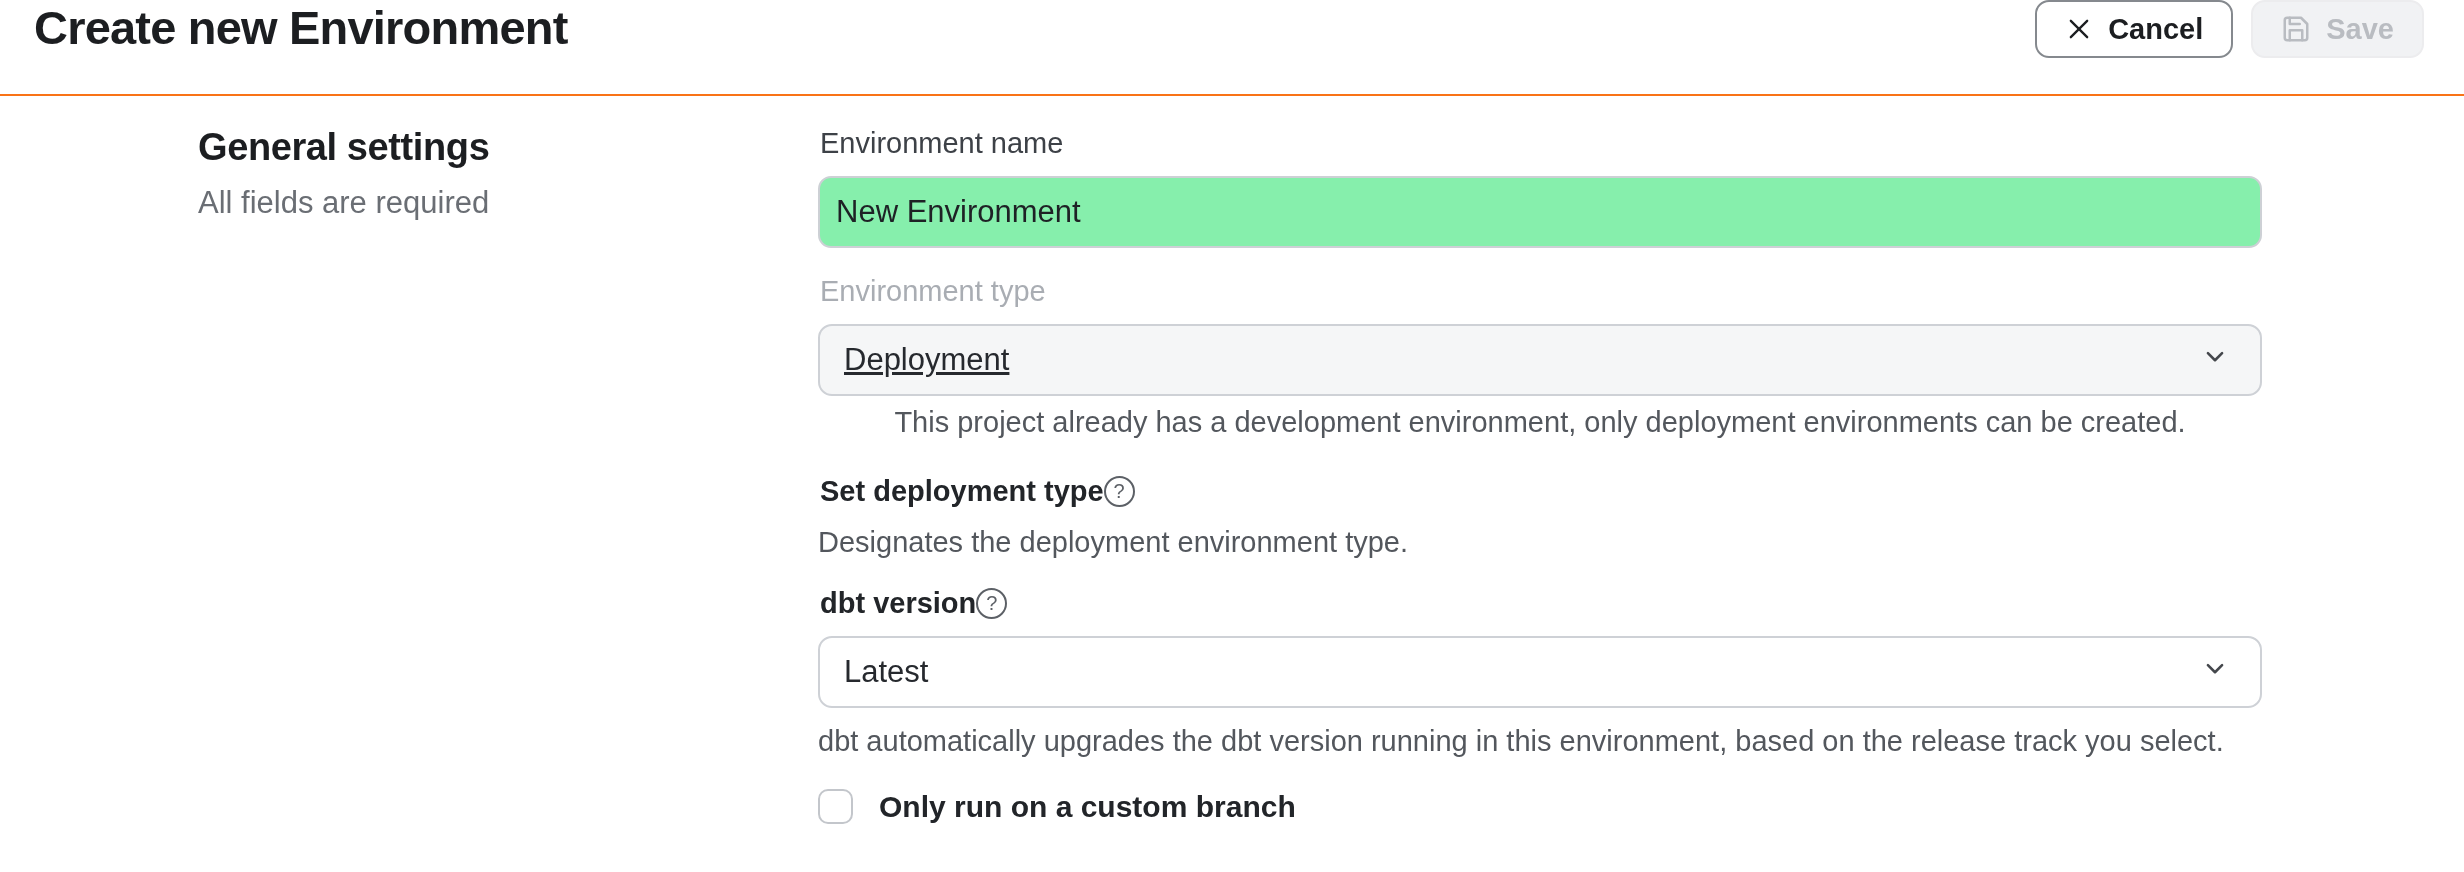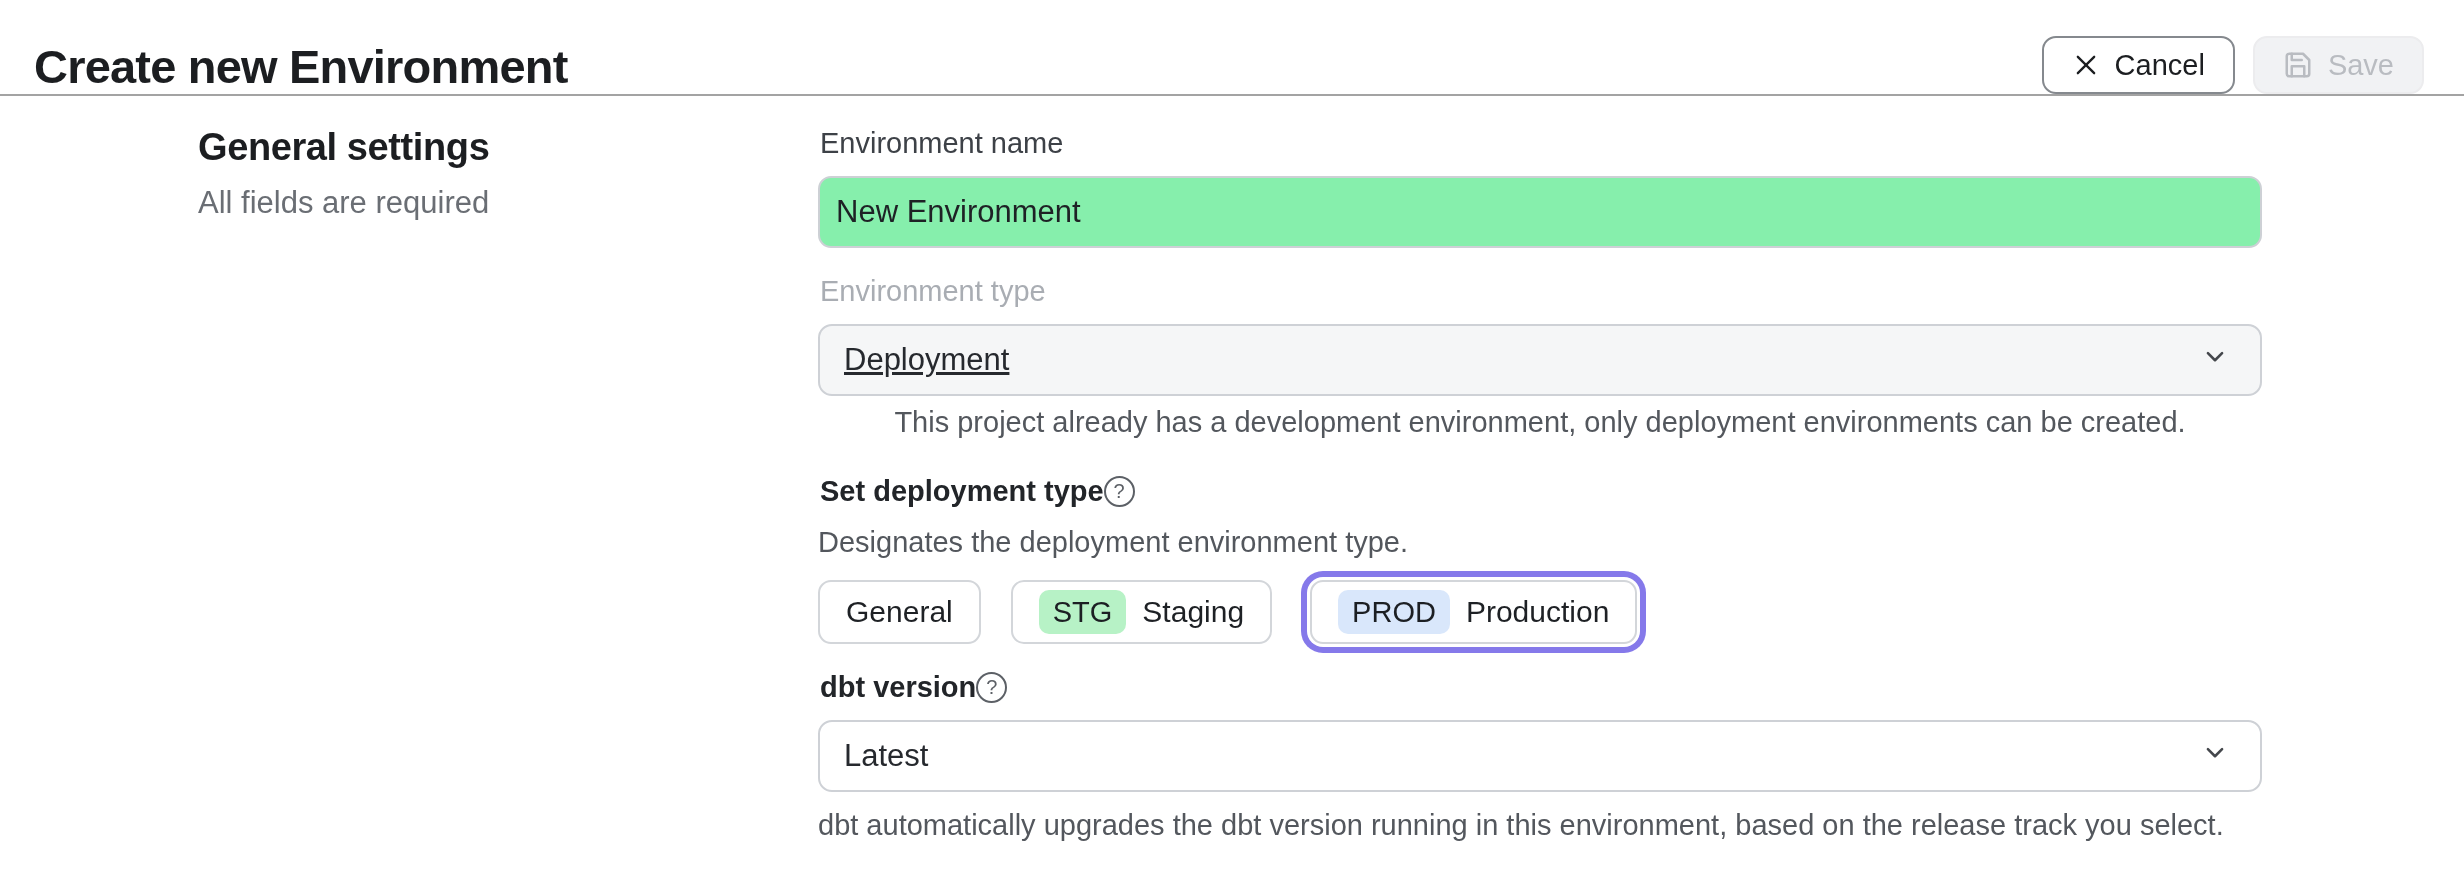--- a/index.html
+++ b/index.html
@@ -1,25 +1,25 @@
 <!DOCTYPE html>
 <html><head>
 <meta charset="utf-8">
 <style>
   * { margin:0; padding:0; box-sizing:border-box; }
   html,body { width:2464px; height:872px; background:#ffffff; overflow:hidden;
     font-family:"Liberation Sans", sans-serif; color:#1e2125; }
 
   
-  .header { height:96px; display:flex; align-items:flex-end; justify-content:space-between;
-    padding:0 40px 0 34px; border-bottom:2px solid #a3a3a3; }
+  .header { height:96px; display:flex; align-items:flex-start; justify-content:space-between;
+    padding:0 40px 0 34px; border-bottom:2px solid #f97316; }
   .page-title { font-size:47px; font-weight:700; letter-spacing:-0.8px; color:#1c1e21; }
   .header-actions { display:flex; gap:18px; align-items:center; }
   .btn { height:58px; border-radius:14px; display:flex; align-items:center; gap:15px;
-    font-size:29px; font-weight:400; padding:0 28px; cursor:pointer; background:#fff; }
+    font-size:29px; font-weight:700; padding:0 28px; cursor:pointer; background:#fff; }
   .btn-cancel { border:2px solid #85898e; color:#1c1e21; }
   .btn-save { border:2px solid #ececee; background:#f1f2f4; color:#b9bcc1; cursor:default; }
   .btn svg { display:block; }
 
   
   .content { display:flex; }
   .left-col { width:818px; flex:none; padding:30px 40px 0 198px; }
   .section-heading { font-size:38px; font-weight:700; color:#1c1e21; letter-spacing:-0.4px; }
   .section-sub { font-size:31px; color:#6a6e74; margin-top:16px; }
   .form-col { width:1444px; flex:none; }
@@ -111,33 +111,20 @@
     </div>
     <div class="helper" style="margin-top:8px;text-align:center;">This project already has a development environment, only deployment environments can be created.</div>
 
     
     <div class="field-label strong" style="margin-top:34px;">
       <span>Set deployment type</span>
       <span class="help-badge">?</span>
     </div>
     <div class="helper" style="margin-top:2px;">Designates the deployment environment type.</div>
 
-    <div class="seg-row">
-      <button class="seg-btn">
-        <span>General</span>
-      </button>
-      <button class="seg-btn">
-        <span class="badge badge-stg">STG</span>
-        <span>Staging</span>
-      </button>
-      <button class="seg-btn selected" aria-pressed="true">
-        <span class="badge badge-prod">PROD</span>
-        <span>Production</span>
-      </button>
-    </div>
 
     
     <div class="field-label strong" style="margin-top:26px;">
       <span>dbt version</span>
       <span class="help-badge">?</span>
     </div>
     <div class="select">
       <span>Latest</span>
       <span>
         <svg width="34" height="34" viewBox="0 0 24 24" fill="none" stroke="#44474c" stroke-width="1.8" stroke-linecap="round" stroke-linejoin="round">

